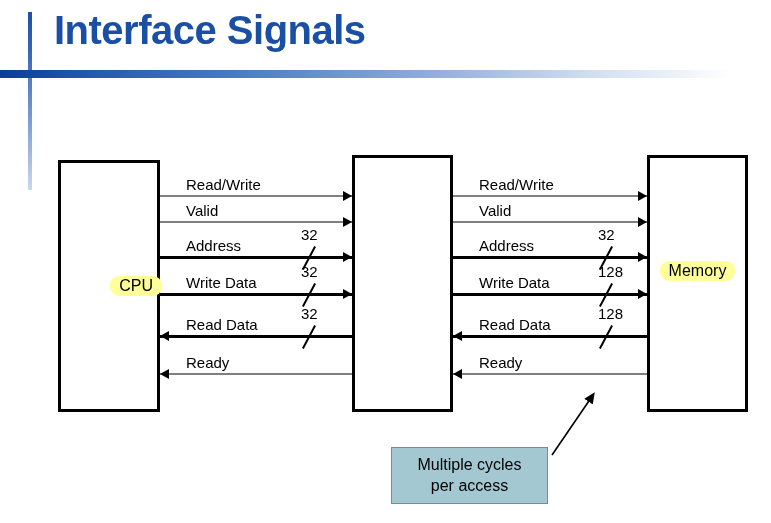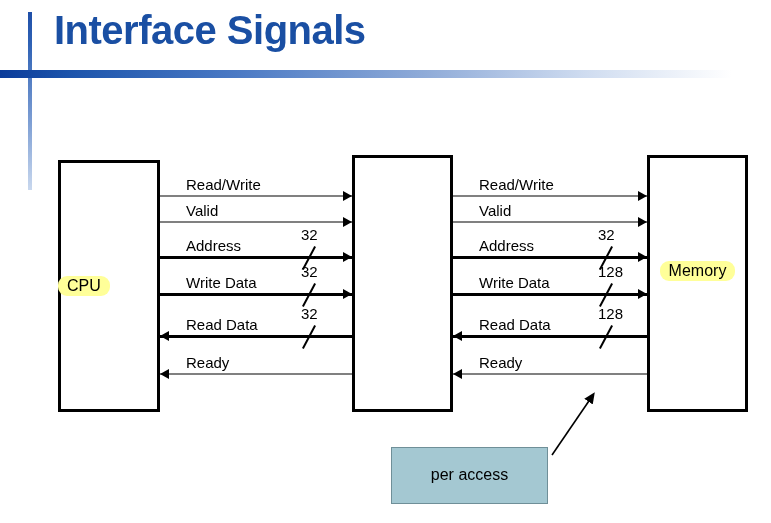--- a/index.html
+++ b/index.html
@@ -35,21 +35,21 @@
   #cache-block{left:352px;top:155px;width:101px;height:257px;}
   #memory-block{left:647px;top:155px;width:101px;height:257px;}
   .hl{
     background:#ffff99;border-radius:9px;padding:1px 9px 2px 9px;
   }
 
   
   .center-label{
     position:absolute;font-size:16px;color:#000;white-space:nowrap;
   }
-  #cpu-label{left:58px;width:91px;top:277px;text-align:left;}
+  #cpu-label{left:58px;width:104px;top:277px;text-align:right;}
   #cache-label{left:352px;width:101px;top:277px;text-align:center;}
   #memory-label{left:647px;width:101px;top:262px;text-align:center;}
 
   
   .sig-line{
     position:absolute;height:0;border-top-style:solid;box-sizing:content-box;
   }
   .sig-thin{border-top-width:2px;border-top-color:#808080;}
   .sig-thick{border-top-width:3px;border-top-color:#000000;}
 
@@ -174,16 +174,17 @@
   <svg id="callout-arrow" viewBox="0 0 60 75" xmlns="http://www.w3.org/2000/svg">
     <defs>
       <marker id="ah" markerWidth="7" markerHeight="7" refX="5" refY="3.2" orient="auto">
         <path d="M0,0 L7,3.2 L0,6.4 z" fill="#000"></path>
       </marker>
     </defs>
     <line x1="7" y1="70" x2="48" y2="10" stroke="#000" stroke-width="1.6" marker-end="url(#ah)"></line>
   </svg>
 
   <div id="callout-box">
+    <span>Multiple cycles</span>
     <span>per access</span>
   </div>
 
 </div>
 
 </body></html>

